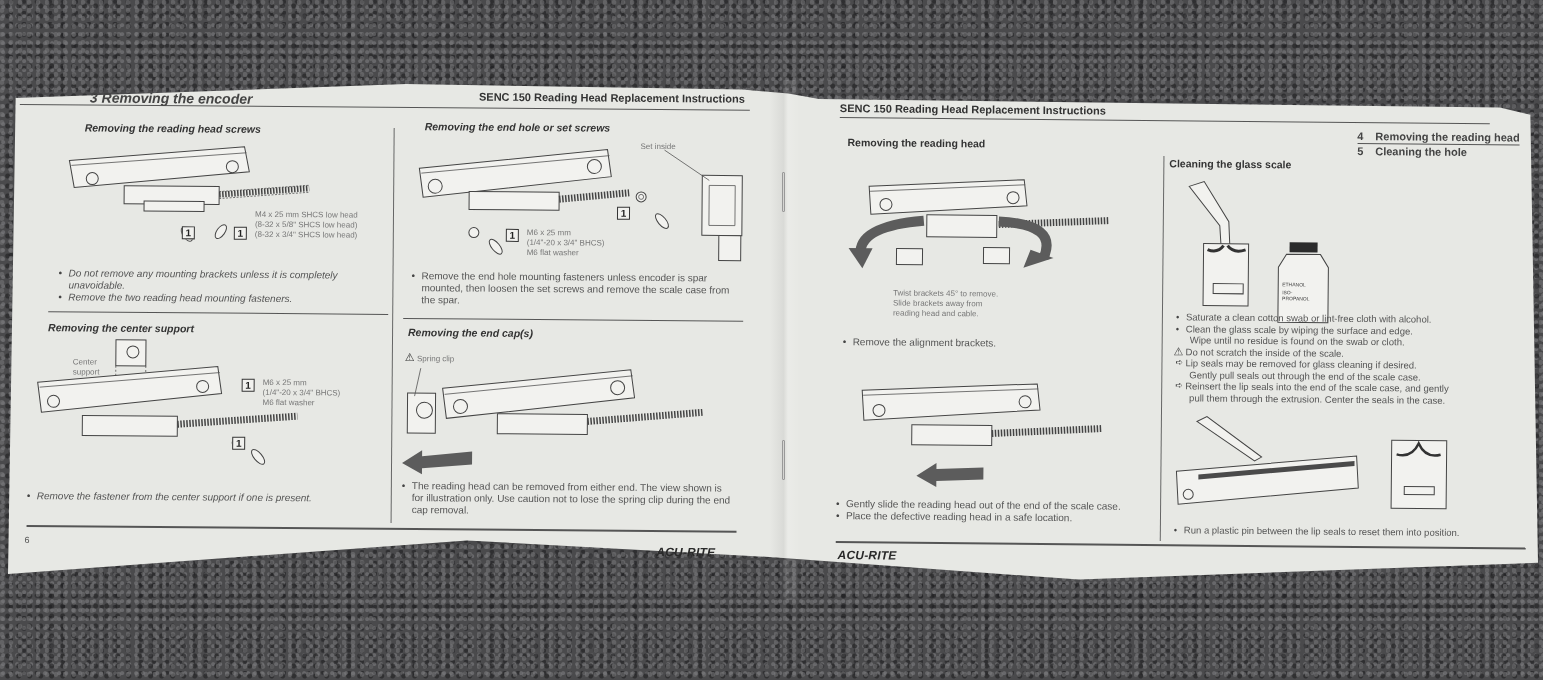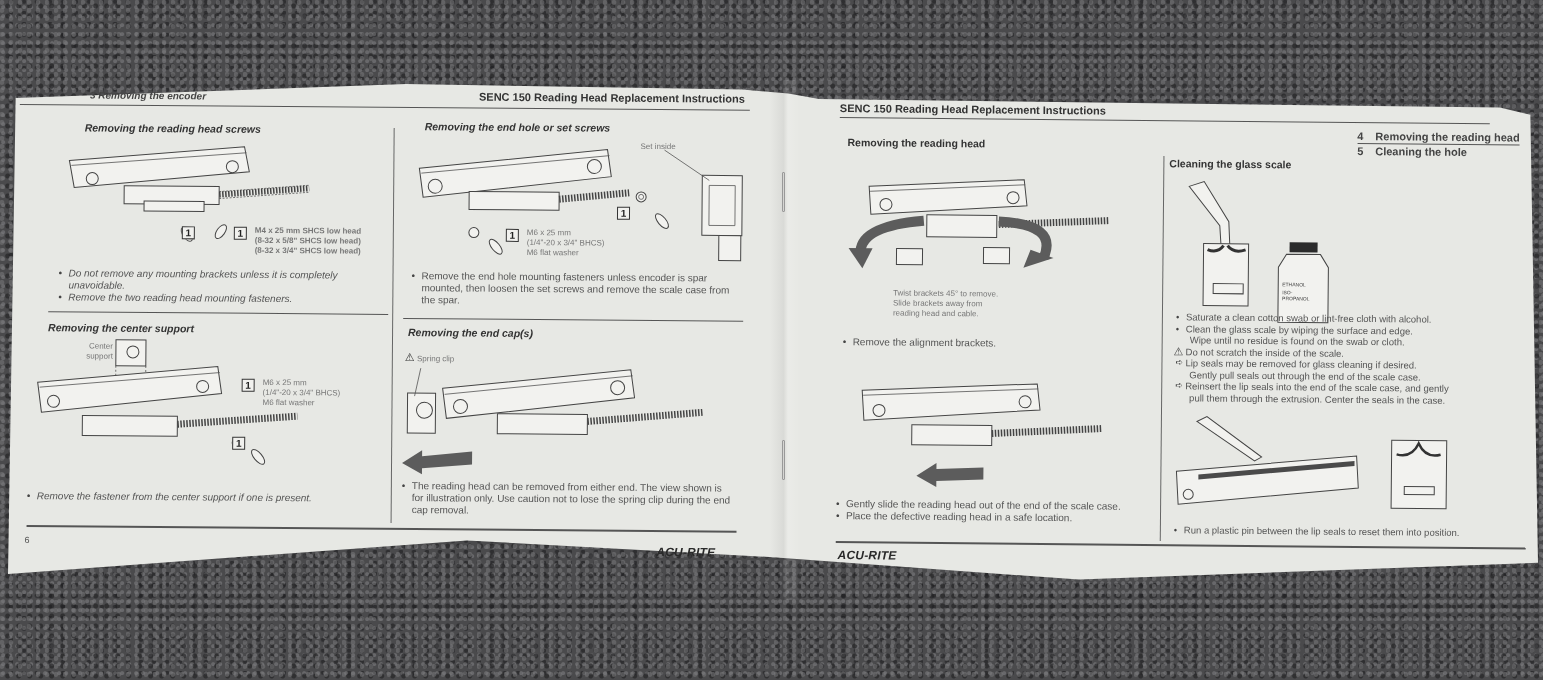--- a/index.html
+++ b/index.html
@@ -29,21 +29,21 @@
   }
   .staple {
     position: absolute; left: 782px; width: 3px; height: 40px;
     border: 1px solid #999; border-radius: 1px; background: #d6d6d3;
   }
   .page { position: absolute; color: #3a3a3a; }
   .page-left { left: 20px; top: 85px; width: 730px; height: 470px; transform: rotate(0.45deg); transform-origin: top left; }
   .page-right { left: 840px; top: 98px; width: 690px; height: 470px; transform: rotate(0.55deg); transform-origin: top left; }
 
   .running-head { position: absolute; top: 0; left: 0; right: 0; height: 20px; border-bottom: 1.5px solid #555; }
-  .rh-left { position: absolute; left: 70px; top: 4px; font-size: 10px; font-style: italic; font-weight: bold; color: #444; }
+  .rh-left { position: absolute; left: 70px; top: 4px; font-size: 14px; font-style: italic; font-weight: bold; color: #444; }
   .rh-right { position: absolute; right: 5px; top: 2px; font-size: 11px; font-weight: bold; color: #333; }
   .page-right .rh-left { left: 0; font-style: normal; font-size: 11px; color: #333; }
 
   .chapter-nav { position: absolute; right: 10px; top: 26px; font-size: 11px; font-weight: bold; color: #444; line-height: 14px; }
   .chapter-nav .active { border-bottom: 1.5px solid #555; }
   .chapter-nav .num { display: inline-block; width: 18px; text-align: left; }
 
   .sec-title { position: absolute; font-size: 10.5px; font-weight: bold; font-style: italic; color: #333; }
   .page-right .sec-title { font-style: normal; }
 
@@ -93,21 +93,21 @@
       <circle class="ln" cx="163" cy="20" r="6"></circle>
     <rect class="ln" x="55" y="40" width="95" height="18"></rect>
     <rect class="ln" x="75" y="55" width="60" height="10"></rect>
     <path class="ln-thin" d="M150,45 L240,38 M150,52 L240,45" stroke-dasharray="2,1.5"></path>
     <line x1="150" y1="48" x2="240" y2="41" stroke="#444" stroke-width="6" stroke-dasharray="1.5,1.5"></line>
     <ellipse class="ln" cx="118" cy="88" rx="4" ry="8" transform="rotate(-35 118 88)"></ellipse>
     <ellipse class="ln" cx="152" cy="85" rx="4" ry="8" transform="rotate(35 152 85)"></ellipse>
   </svg>
   <span class="callout-num" style="position:absolute; left:163px; top:140px;">1</span>
   <span class="callout-num" style="position:absolute; left:215px; top:140px;">1</span>
-  <div class="caption" style="left:236px; top:139px;font-weight:bold;">
+  <div class="caption" style="left:236px; top:123px;">
     <div>M4 x 25 mm SHCS low head</div>
     <div>(8-32 x 5/8" SHCS low head)</div>
     <div>(8-32 x 3/4" SHCS low head)</div>
   </div>
   <ul class="bullets italic" style="left:40px; top:182px; width:330px;">
     <li>Do not remove any mounting brackets unless it is completely unavoidable.</li>
     <li>Remove the two reading head mounting fasteners.</li>
   </ul>
 
   <div class="vdivider" style="left:374px; top:40px; height:395px;"></div>
@@ -138,21 +138,21 @@
     <div>M6 x 25 mm</div>
     <div>(1/4"-20 x 3/4" BHCS)</div>
     <div>M6 flat washer</div>
   </div>
   <ul class="bullets" style="left:393px; top:182px; width:325px;">
     <li>Remove the end hole mounting fasteners unless encoder is spar mounted, then loosen the set screws and remove the scale case from the spar.</li>
   </ul>
   <div class="hdivider" style="left:385px; top:230px; width:340px;"></div>
 
   <div class="sec-title" style="left:30px; top:236px;">Removing the center support</div>
-  <div class="caption" style="left:55px; top:256px; width:40px; text-align:right;">Center support</div>
+  <div class="caption" style="left:55px; top:272px; width:40px; ">Center support</div>
   <svg style="left:20px; top:252px;" width="260" height="120">
     <rect class="ln" x="78" y="2" width="30" height="26"></rect>
     <circle class="ln" cx="95" cy="14" r="6"></circle>
     <line class="ln-thin" x1="78" y1="28" x2="78" y2="50" stroke-dasharray="2,2"></line>
     <line class="ln-thin" x1="108" y1="28" x2="108" y2="48" stroke-dasharray="2,2"></line>
     <polygon class="ln" points="0,45 180,28 184,55 4,75"></polygon>
     <line class="ln-thin" x1="2" y1="50" x2="182" y2="34"></line>
     <circle class="ln" cx="16" cy="64" r="6"></circle>
       <circle class="ln" cx="165" cy="48" r="6"></circle>
     <rect class="ln" x="45" y="78" width="95" height="20"></rect>

